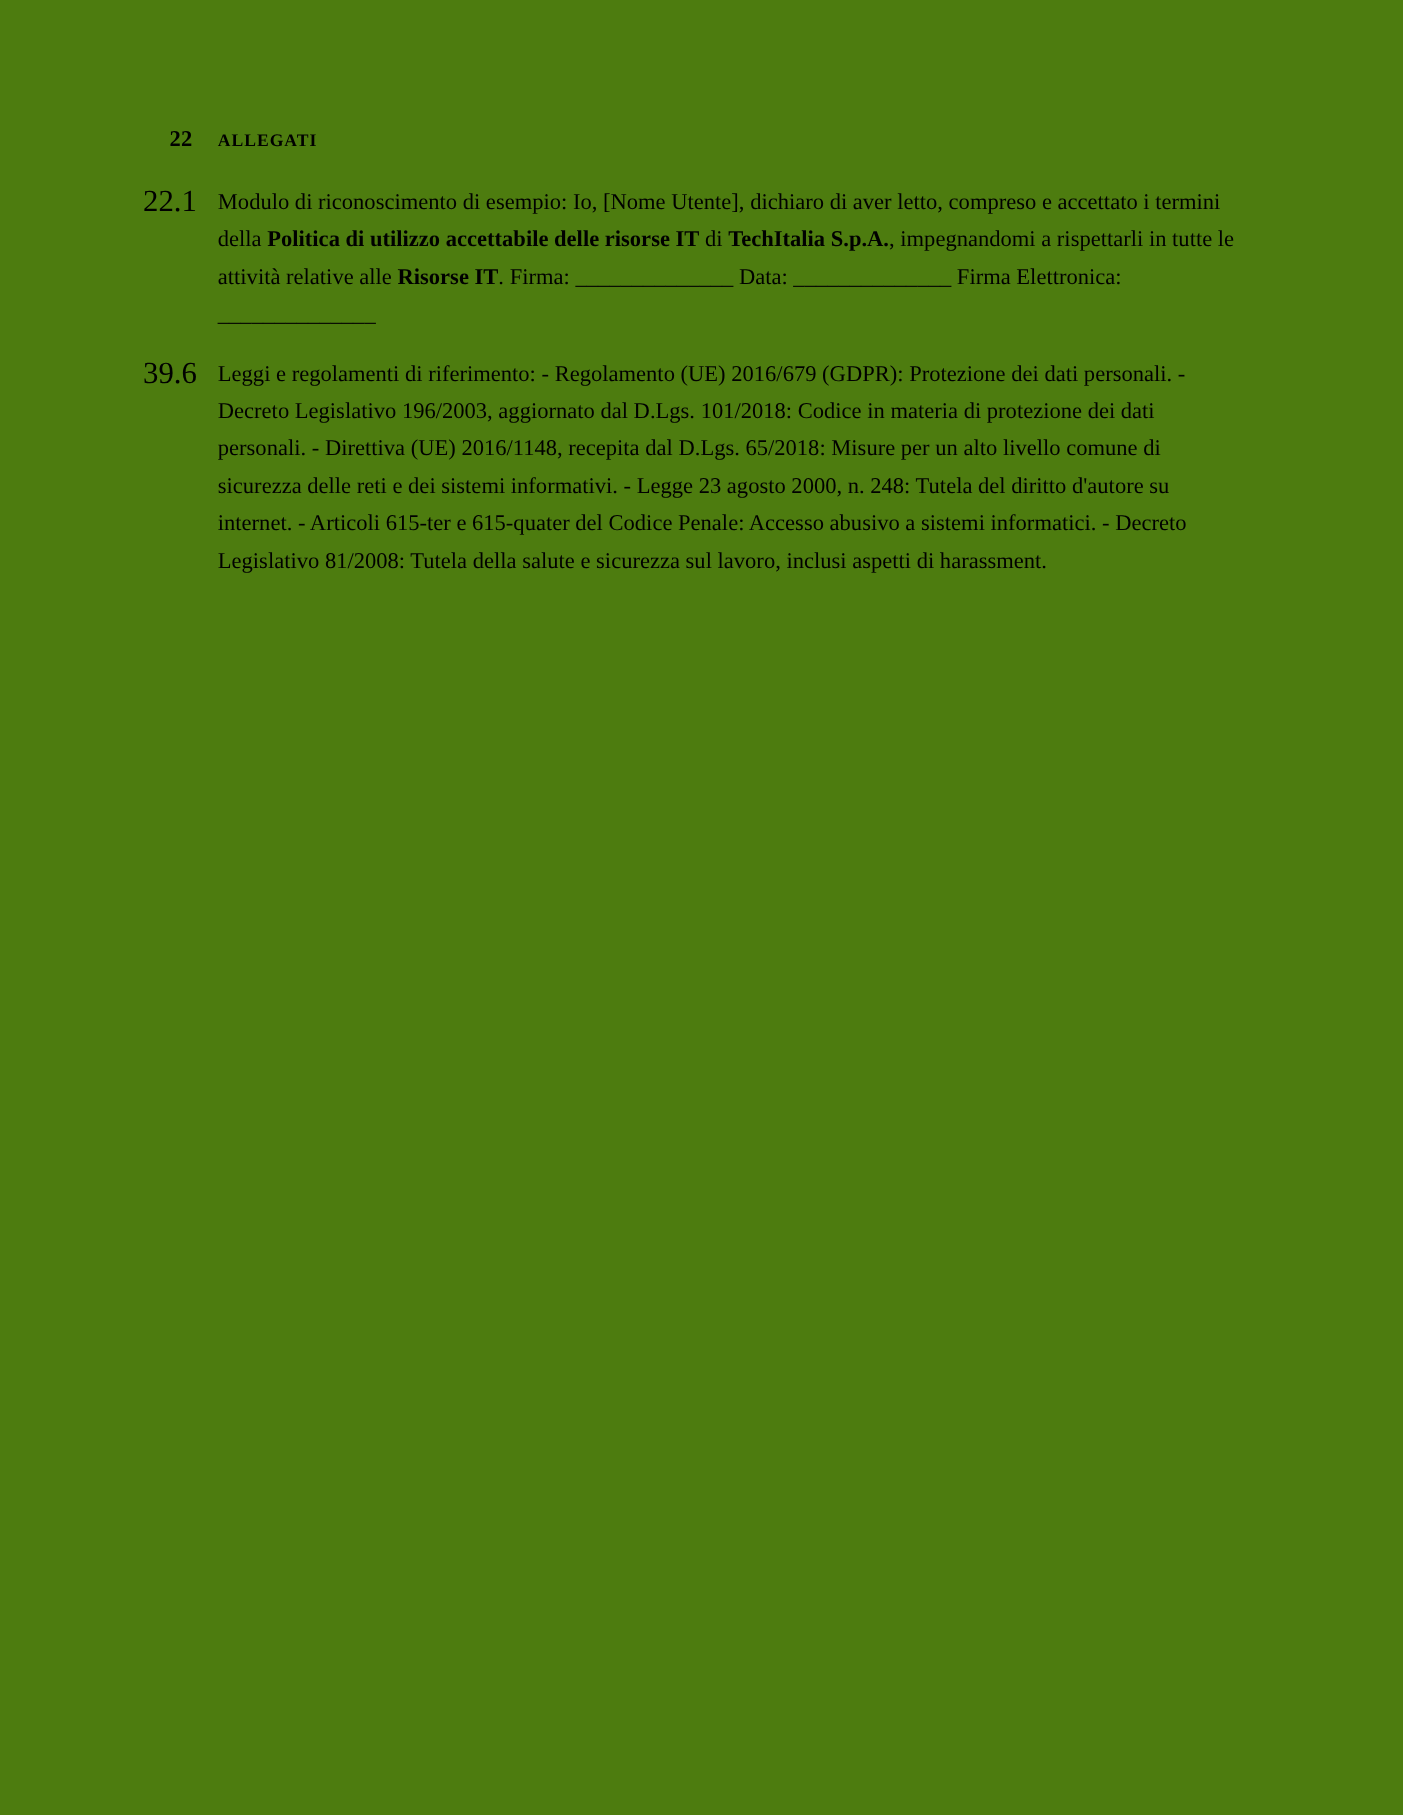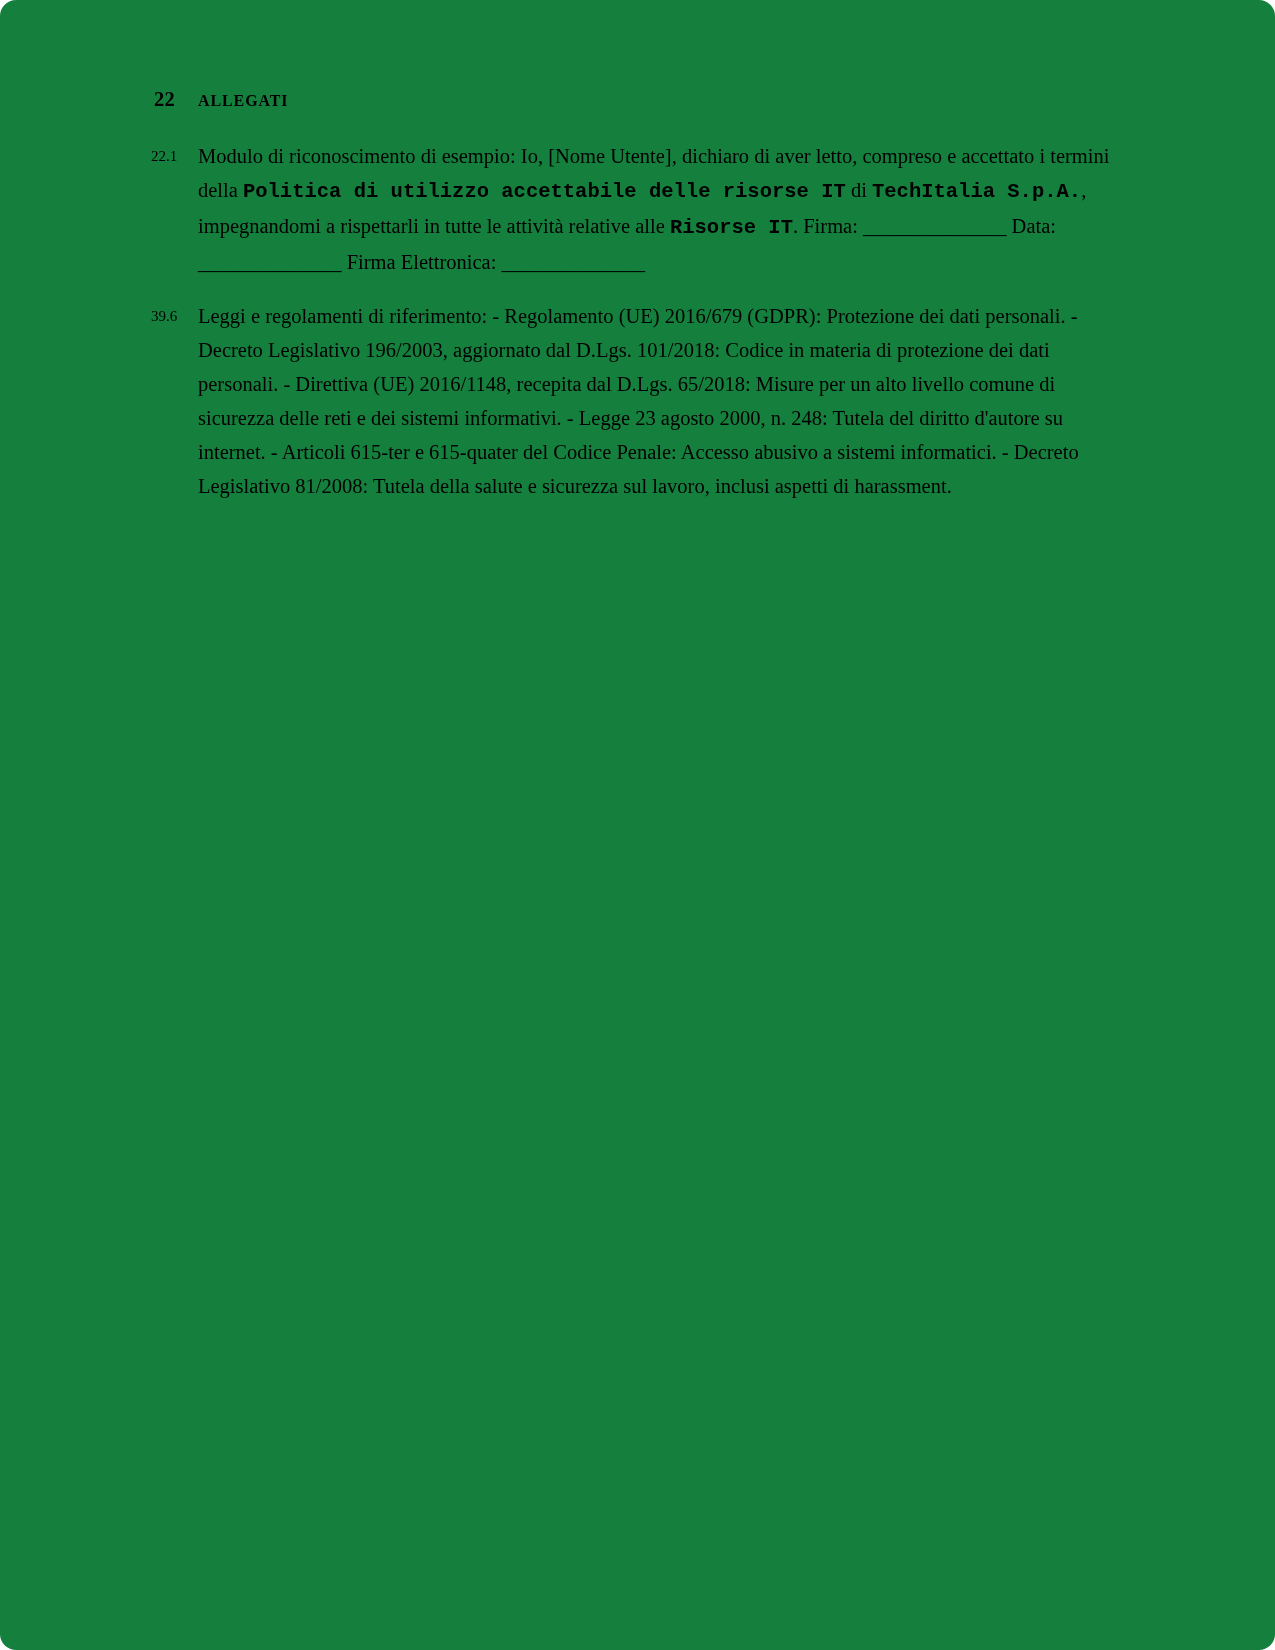--- a/index.html
+++ b/index.html
@@ -10,25 +10,24 @@
   body {
     font-family: "Liberation Serif", "DejaVu Serif", serif;
     color: #000000;
     -webkit-font-smoothing: antialiased;
   }
   .page {
     position: relative;
     width: 1275px;
     height: 1650px;
     margin: 0 auto;
-    background: #15803d;
+    background: #4d7c0f;
     box-sizing: border-box;
-    padding: 88px 150px 0 130px;
+    padding: 116px 150px 0 130px;
     overflow: hidden;
-    border-radius: 16px;
   }
   
   .section-heading {
     display: flex;
     align-items: baseline;
     margin: 0 0 28px 0;
     padding-left: 24px;
   }
   .section-heading .sec-num {
     font-weight: bold;
@@ -44,35 +43,33 @@
   }
   
   .clause {
     display: flex;
     align-items: flex-start;
     margin: 0 0 20px 0;
   }
   .clause .cl-num {
     flex: 0 0 68px;
     width: 68px;
-    font-size: 15px;
+    font-size: 28px;
     line-height: 34px;
     white-space: nowrap;
-    text-align: center;
   }
   .clause .cl-body {
     flex: 1 1 auto;
     font-size: 20.5px;
     line-height: 34px;
     text-align: left;
     hyphens: none;
   }
   .clause .cl-body b {
     font-weight: bold;
-    font-family: Liberation Mono, monospace;
   }
 </style>
 </head>
 <body>
 
 <div class="page">
 
   <div class="section-heading">
     <span class="sec-num">22</span>
     <span class="sec-title">ALLEGATI</span>

